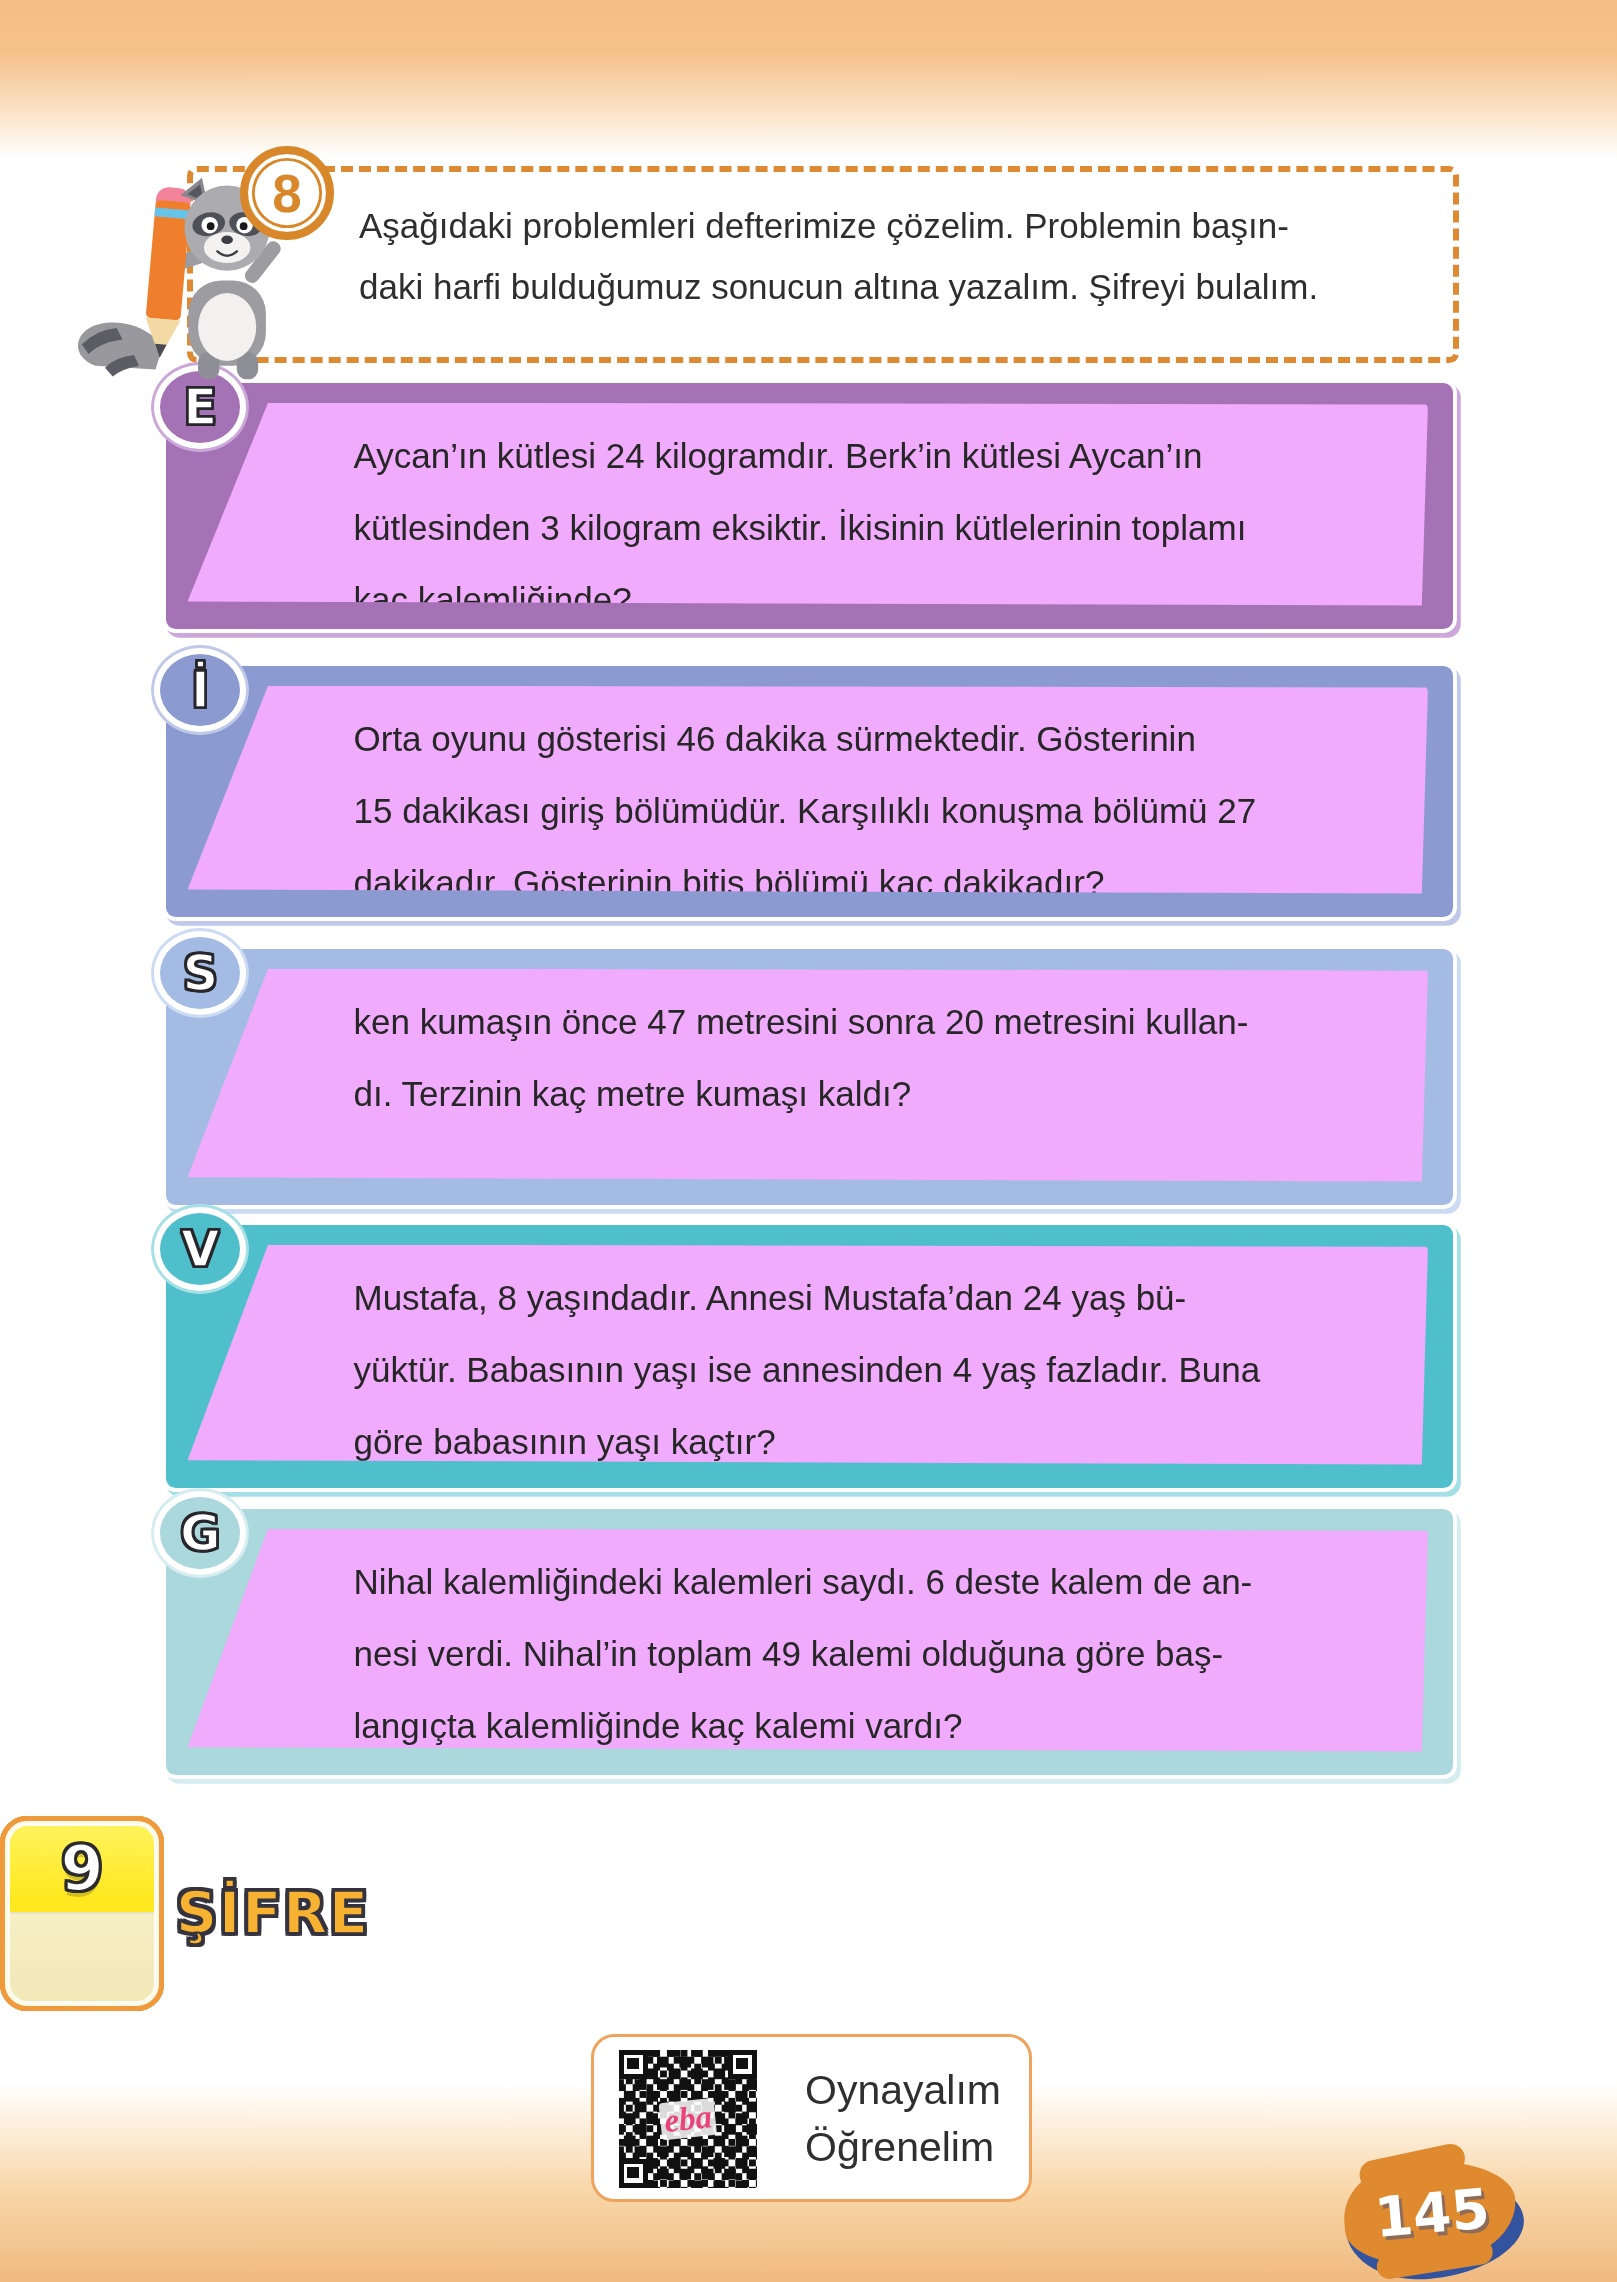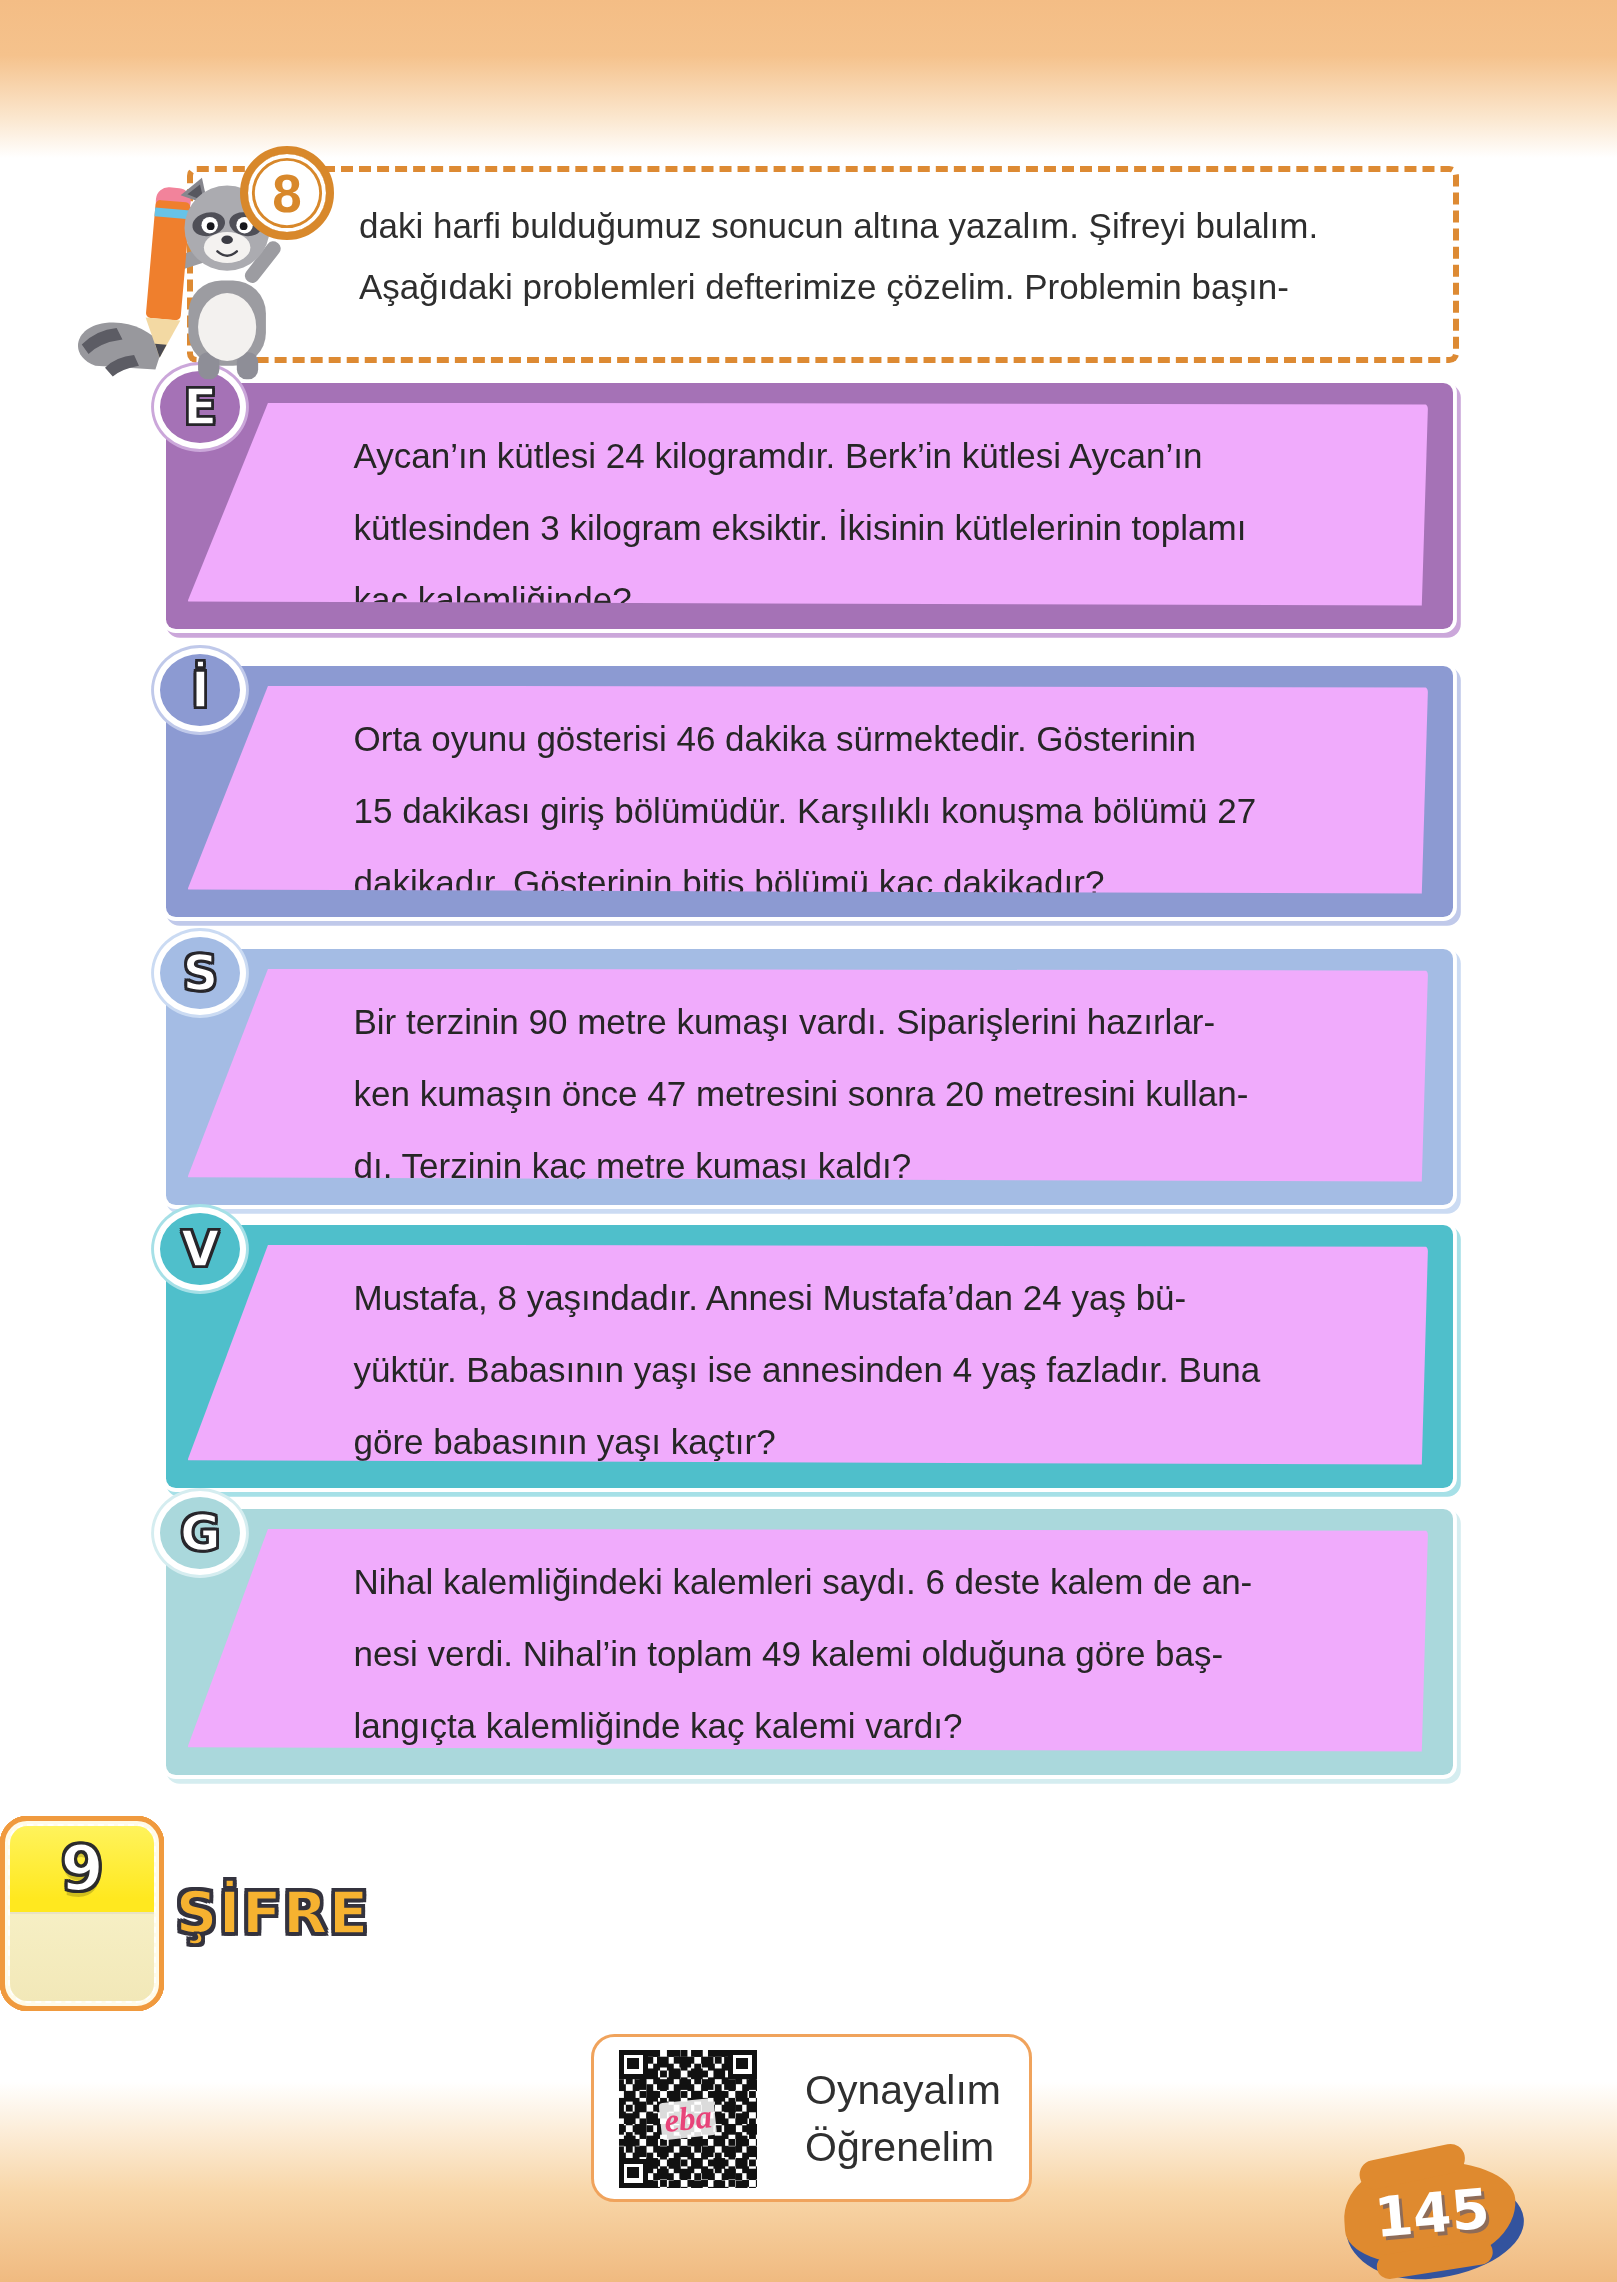--- a/index.html
+++ b/index.html
@@ -109,22 +109,22 @@
     text-shadow:2.9px 3.9px 0 rgba(45,70,140,.45);}
 </style>
 </head>
 <body>
 
 <div class="abs top-gradient"></div>
 <div class="abs bottom-gradient"></div>
 
 <div class="abs instruction-box">
   <div class="instruction-text">
+    <p>Aşağıdaki problemleri defterimize çözelim. Problemin başın-</p>
     <p>daki harfi bulduğumuz sonucun altına yazalım. Şifreyi bulalım.</p>
-    <p>Aşağıdaki problemleri defterimize çözelim. Problemin başın-</p>
   </div>
 </div>
 
 <div class="abs num-circle">
   <span>8</span>
 </div>
 
 <div class="abs mascot">
   <svg viewBox="0 0 260 260">
 
@@ -192,21 +192,20 @@
     </div>
   </div>
 </section>
 
 <section class="problem">
   <span class="badge">
     <span class="badge-letter">S</span>
   </span>
   <div class="panel">
     <div class="text-wrap">
-      <p class="pline">Bir terzinin 90 metre kumaşı vardı. Siparişlerini hazırlar-</p>
       <p class="pline">ken kumaşın önce 47 metresini sonra 20 metresini kullan-</p>
       <p class="pline">dı. Terzinin kaç metre kumaşı kaldı?</p>
     </div>
   </div>
 </section>
 
 <section class="problem">
   <span class="badge">
     <span class="badge-letter">V</span>
   </span>

